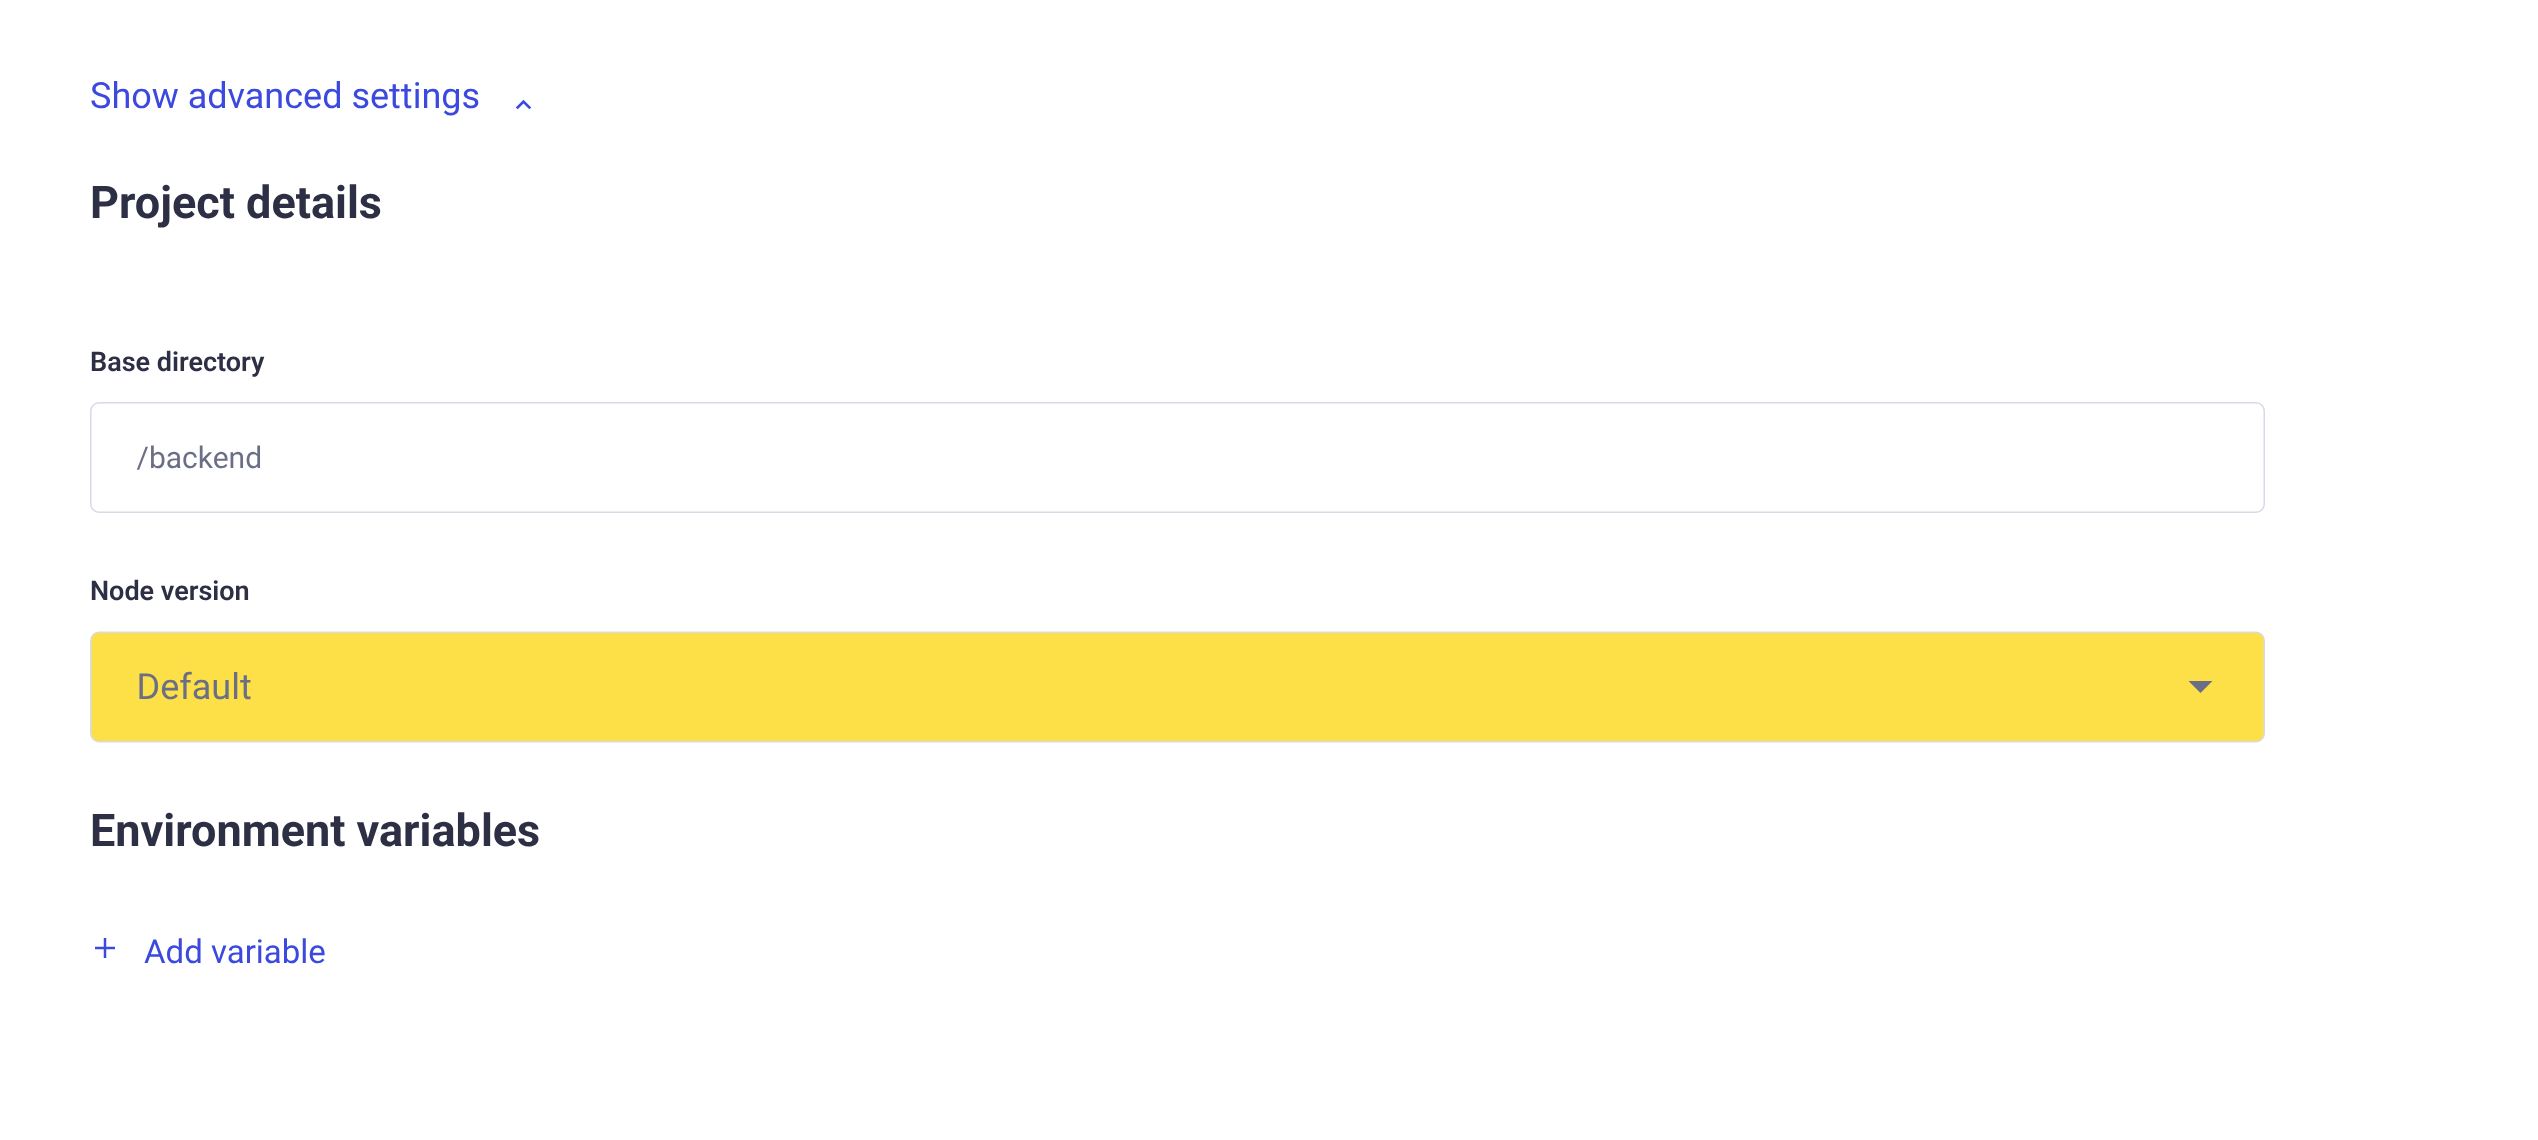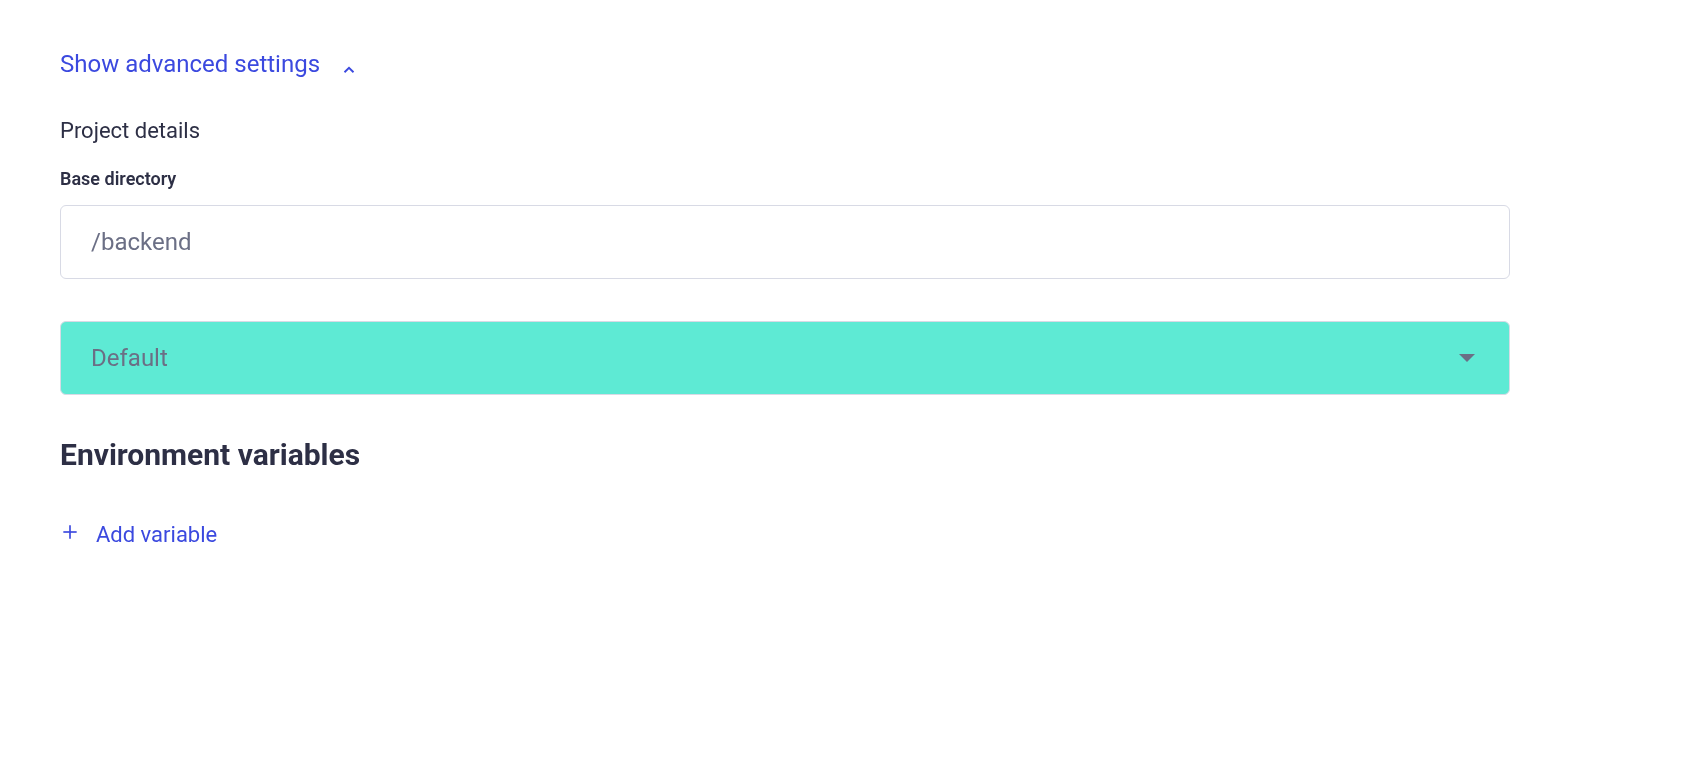--- a/index.html
+++ b/index.html
@@ -34,63 +34,63 @@
       position: relative;
     }
     .chevron-up svg {
       width: 18px;
       height: 18px;
       stroke: #3b49df;
       stroke-width: 2.5;
       fill: none;
     }
     .section-heading {
-      font-size: 22px;
-      font-weight: 400;
+      font-size: 30px;
+      font-weight: 700;
       color: #2d2f45;
-      margin-bottom: 25px;
+      margin-bottom: 78px;
     }
     .field-group {
       margin-bottom: 42px;
     }
     .field-label {
       font-size: 18px;
       font-weight: 600;
       color: #2d2f45;
       margin-bottom: 16px;
       display: block;
     }
     .text-input {
       width: 100%;
       height: 74px;
       border: 1px solid #d8dae5;
       border-radius: 6px;
       padding: 0 30px;
-      font-size: 24px;
+      font-size: 20px;
       color: #6b6f85;
       font-family: inherit;
       outline: none;
       background: #fff;
     }
     .text-input::placeholder {
       color: #6b6f85;
     }
     .select-wrapper {
       position: relative;
       width: 100%;
     }
     .select-input {
       width: 100%;
       height: 74px;
       border: 1px solid #d8dae5;
       border-radius: 6px;
       padding: 0 30px;
       font-size: 24px;
       color: #6b6f85;
-      background: #5eead4;
+      background: #fde047;
       display: flex;
       align-items: center;
       justify-content: space-between;
       cursor: pointer;
     }
     .select-caret {
       width: 0;
       height: 0;
       border-left: 8px solid transparent;
       border-right: 8px solid transparent;
@@ -139,20 +139,21 @@
   </div>
 
   <h2 class="section-heading">Project details</h2>
 
   <div class="field-group">
     <label class="field-label">Base directory</label>
     <input type="text" class="text-input" value="/backend" style="">
   </div>
 
   <div class="field-group">
+    <label class="field-label">Node version</label>
     <div class="select-wrapper">
       <div class="select-input">
         <span>Default</span>
         <span class="select-caret"></span>
       </div>
     </div>
   </div>
 
   <h2 class="env-section-heading">Environment variables</h2>
 

